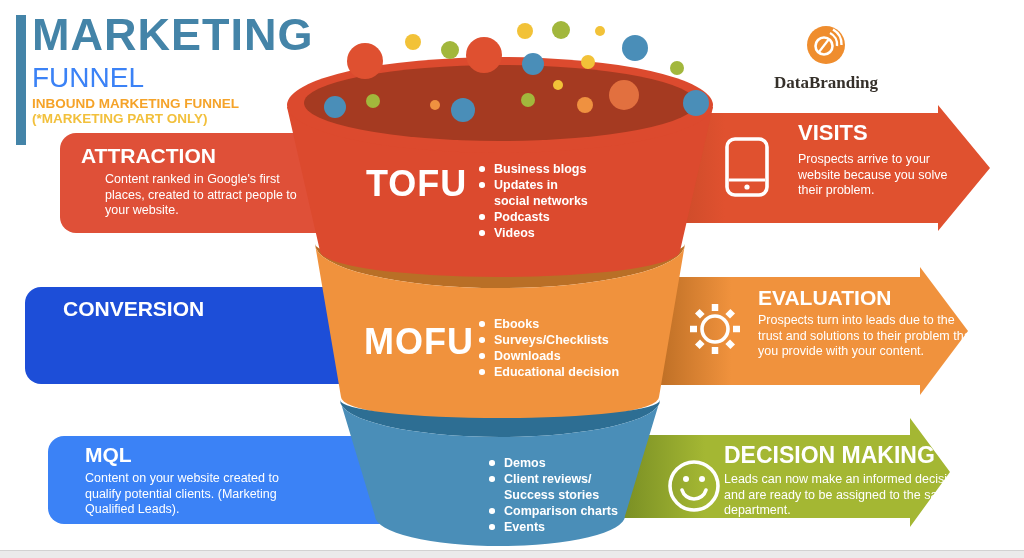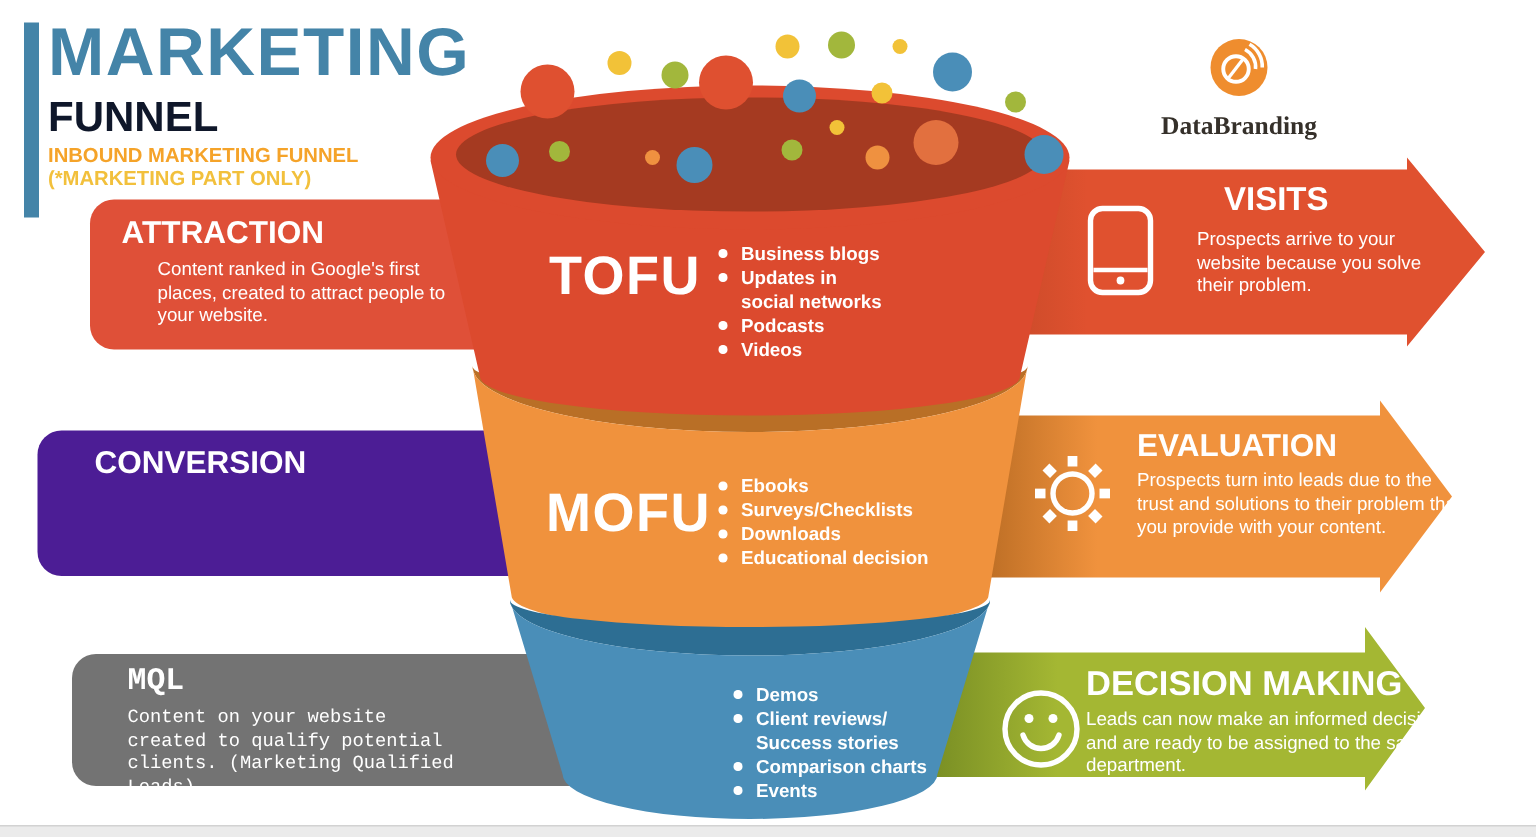--- a/index.html
+++ b/index.html
@@ -3,21 +3,21 @@
 <meta charset="utf-8">
 <style>
   html,body{margin:0;padding:0;background:#fff;}
   .stage{position:relative;width:1024px;height:558px;background:#ffffff;overflow:hidden;
          font-family:"Liberation Sans",sans-serif;}
   .abs{position:absolute;}
 
   
   .hbar{left:16px;top:15px;width:10px;height:130px;background:#4484a8;}
   .h-title{left:32px;top:12px;font-size:45px;font-weight:700;color:#4484a8;letter-spacing:1px;line-height:1;}
-  .h-sub{left:32px;top:64px;font-size:28px;font-weight:700;color:#0f172a;line-height:1;}
+  .h-sub{left:32px;top:64px;font-size:28px;font-weight:400;color:#3b82f6;line-height:1;}
   .h-tag1{left:32px;top:97px;font-size:13.5px;font-weight:700;color:#f5a329;line-height:1.1;text-align:right;}
   .h-tag2{left:32px;top:112px;font-size:13.5px;font-weight:700;color:#f2c03c;line-height:1.1;}
 
   
   .logo{left:770px;top:24px;width:112px;text-align:center;}
   .logo-text{font-family:"Liberation Serif",serif;font-weight:700;font-size:17px;color:#35302a;margin-top:1px;}
 
   
   .banner{border-radius:16px;color:#fff;z-index:1;}
   .banner .btitle{font-size:21px;font-weight:700;line-height:1.1;}
@@ -63,24 +63,24 @@
       <path d="M 60 9 A 13 13 0 0 1 67 22" fill="none" stroke="#ffffff" stroke-width="2.4"></path>
       <path d="M 63 5.5 A 17 17 0 0 1 71.5 21" fill="none" stroke="#ffffff" stroke-width="2.4"></path>
     </svg>
     <div class="logo-text">DataBranding</div>
   </div>
 
   <div class="abs banner banner-attraction" style="background: rgb(223, 80, 56);">
     <div class="btitle">ATTRACTION</div>
     <div class="btext">Content ranked in Google's first places, created to attract people to your website.</div>
   </div>
-  <div class="abs banner banner-conversion" style="background: #4c1d95;">
+  <div class="abs banner banner-conversion" style="background: #1d4ed8;">
     <div class="btitle">CONVERSION</div>
   </div>
-  <div class="abs banner banner-mql" style="background: #737373; font-family: Liberation Mono, monospace;">
+  <div class="abs banner banner-mql" style="background: #3b82f6;">
     <div class="btitle">MQL</div>
     <div class="btext">Content on your website created to qualify potential clients. (Marketing Qualified Leads).</div>
   </div>
 
   <svg class="abs arrow-svg" style="left:650px;top:100px;" width="345" height="135">
     <defs>
       <linearGradient id="gradV" x1="0" y1="0" x2="1" y2="0">
         <stop offset="0" stop-color="#c14827"></stop>
         <stop offset="0.22" stop-color="#e0512f"></stop>
       </linearGradient>
@@ -104,21 +104,21 @@
       </linearGradient>
     </defs>
     <polygon points="0,23 310,23 310,6 350,60 310,115 310,106 0,106" fill="url(#gradD)"></polygon>
   </svg>
 
   <svg class="abs a-icon" style="left:724px;top:136px;" width="46" height="62">
     <rect x="3" y="3" width="40" height="56" rx="8" fill="none" stroke="#ffffff" stroke-width="3.6"></rect>
     <line x1="5" y1="44" x2="41" y2="44" stroke="#ffffff" stroke-width="3"></line>
     <circle cx="23" cy="51" r="2.6" fill="#ffffff"></circle>
   </svg>
-  <div class="abs a-title" style="left:798px;top:122px;font-size:22px;margin-left:18px;">VISITS</div>
+  <div class="abs a-title" style="left:798px;top:122px;font-size:22px;">VISITS</div>
   <div class="abs a-text" style="left:798px;top:152px;width:168px;">Prospects arrive to your website because you solve their problem.</div>
 
   <svg class="abs a-icon" style="left:686px;top:300px;" width="58" height="58">
     <g stroke="#ffffff" fill="none">
       <circle cx="29" cy="29" r="13" stroke-width="3.6"></circle>
       <g stroke-width="6.5" stroke-linecap="butt">
         <line x1="29" y1="4" x2="29" y2="11"></line>
         <line x1="29" y1="47" x2="29" y2="54"></line>
         <line x1="4" y1="29" x2="11" y2="29"></line>
         <line x1="47" y1="29" x2="54" y2="29"></line>

